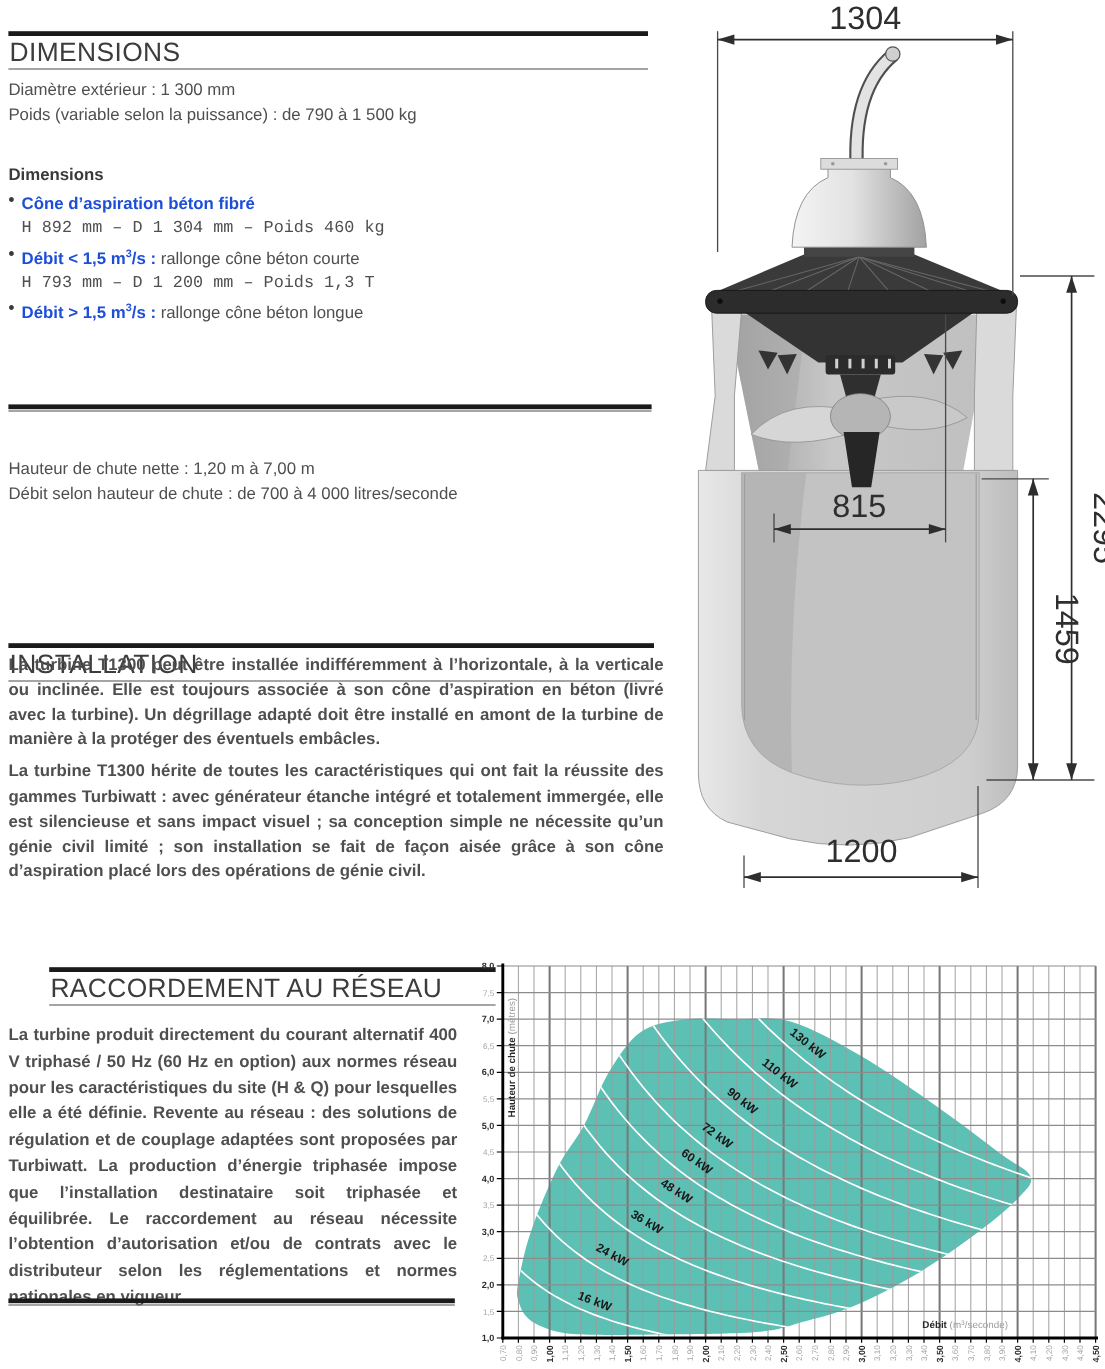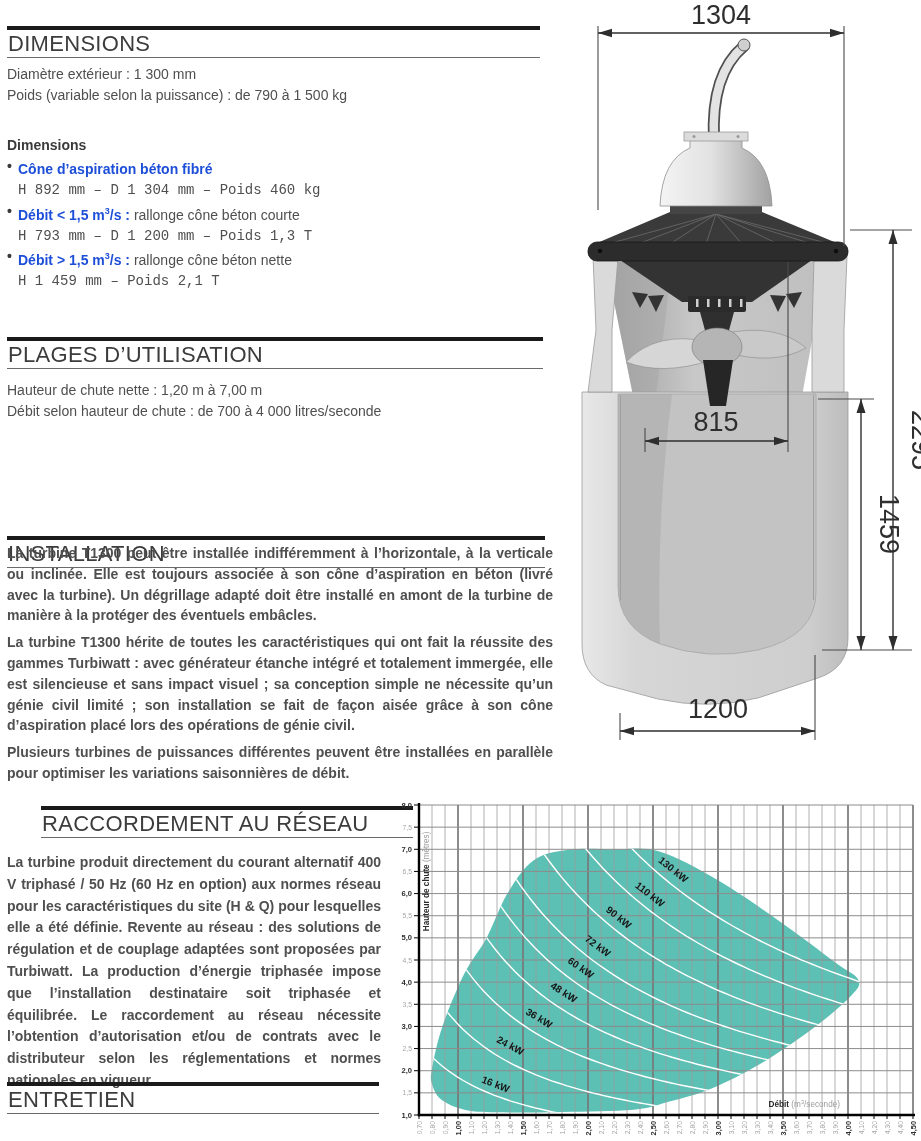--- a/index.html
+++ b/index.html
@@ -43,61 +43,57 @@
   <div class="lbl">Dimensions</div>
   <div class="bullet">
     <b><span>Cône d’aspiration béton fibré</span><sup></sup><span></span></b><span></span>
   </div>
   <div class="detail">H 892 mm – D 1 304 mm – Poids 460 kg</div>
   <div class="bullet">
     <b><span>Débit &lt; 1,5 m</span><sup>3</sup><span>/s :</span></b><span> rallonge cône béton courte</span>
   </div>
   <div class="detail">H 793 mm – D 1 200 mm – Poids 1,3 T</div>
   <div class="bullet">
-    <b><span>Débit &gt; 1,5 m</span><sup>3</sup><span>/s :</span></b><span> rallonge cône béton nette</span>
+    <b><span>Débit &gt; 1,5 m</span><sup>3</sup><span>/s :</span></b><span> rallonge cône béton longue</span>
   </div>
-  <div class="detail">H 1 459 mm – Poids 2,1 T</div>
 </div>
 
 <div class="sec" style="top:337px;width:536px;">
   <div class="bar"></div>
-  <h2>PLAGES D’UTILISATION</h2>
   <div class="thin"></div>
 </div>
 
 <div class="txt" style="top:380px;width:482px;line-height:20.9px;">
   <div>Hauteur de chute nette : 1,20 m à 7,00 m</div>
   <div>Débit selon hauteur de chute : de 700 à 4 000 litres/seconde</div>
 </div>
 
 <div class="sec" style="top:501px;width:538px;margin-top:35px;">
   <div class="bar"></div>
   <h2>INSTALLATION</h2>
   <div class="thin"></div>
 </div>
 
 <div class="txt just" style="top:543px;width:546px;">
   <p>La turbine T1300 peut être installée indifféremment à l’horizontale, à la verticale ou inclinée. Elle est toujours associée à son cône d’aspiration en béton (livré avec la turbine). Un dégrillage adapté doit être installé en amont de la turbine de manière à la protéger des éventuels embâcles.</p>
   <p>La turbine T1300 hérite de toutes les caractéristiques qui ont fait la réussite des gammes Turbiwatt : avec générateur étanche intégré et totalement immergée, elle est silencieuse et sans impact visuel ; sa conception simple ne nécessite qu’un génie civil limité ; son installation se fait de façon aisée grâce à son cône d’aspiration placé lors des opérations de génie civil.</p>
-  <p>Plusieurs turbines de puissances différentes peuvent être installées en parallèle pour optimiser les variations saisonnières de débit.</p>
 </div>
 
 <div class="sec" style="top:806px;width:372px;margin-left:34px;">
   <div class="bar"></div>
   <h2>RACCORDEMENT AU RÉSEAU</h2>
   <div class="thin"></div>
 </div>
 
 <div class="txt just" style="top:852px;width:374px;line-height:21.8px;">
   <p>La turbine produit directement du courant alternatif 400 V triphasé / 50 Hz (60 Hz en option) aux normes réseau pour les caractéristiques du site (H &amp; Q) pour lesquelles elle a été définie. Revente au réseau : des solutions de régulation et de couplage adaptées sont proposées par Turbiwatt. La production d’énergie triphasée impose que l’installation destinataire soit triphasée et équilibrée. Le raccordement au réseau nécessite l’obtention d’autorisation et/ou de contrats avec le distributeur selon les réglementations et normes nationales en vigueur.</p>
 </div>
 
 <div class="sec" style="top:1082px;width:372px;">
   <div class="bar"></div>
-  <h2>ENTRETIEN</h2>
   <div class="thin"></div>
 </div>
 
 <div id="draw-wrap">
 <svg width="361" height="760" viewBox="0 0 361 760">
   <defs>
     <linearGradient id="gDome" x1="0" y1="0" x2="1" y2="0">
       <stop offset="0" stop-color="#f4f4f4"></stop>
           <stop offset=".45" stop-color="#e2e2e2"></stop>
           <stop offset="1" stop-color="#a2a2a2"></stop>

